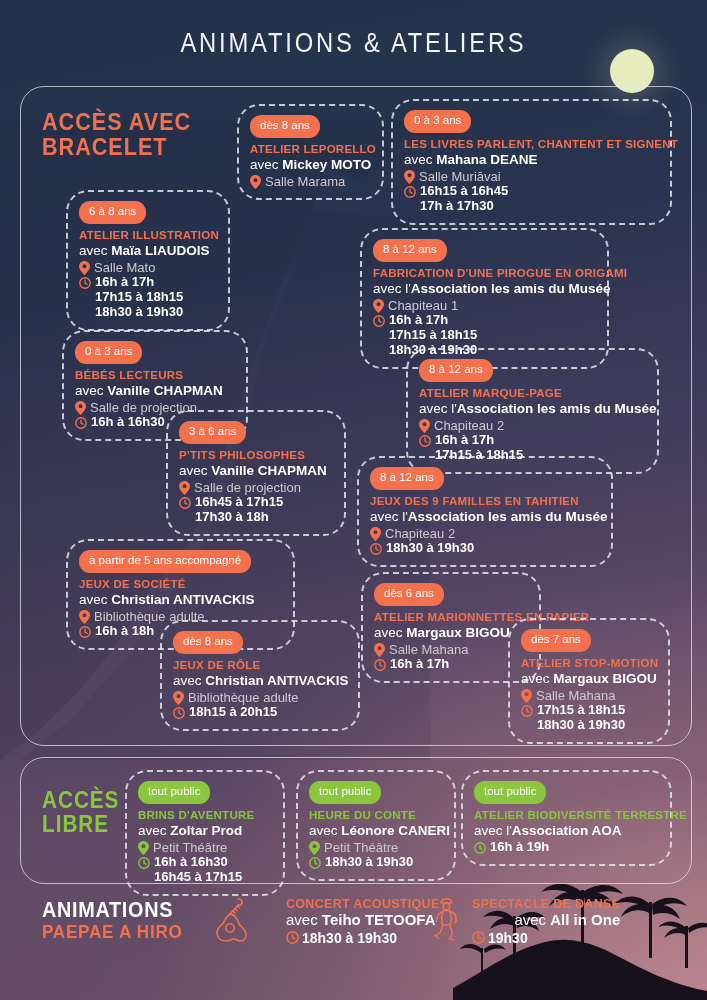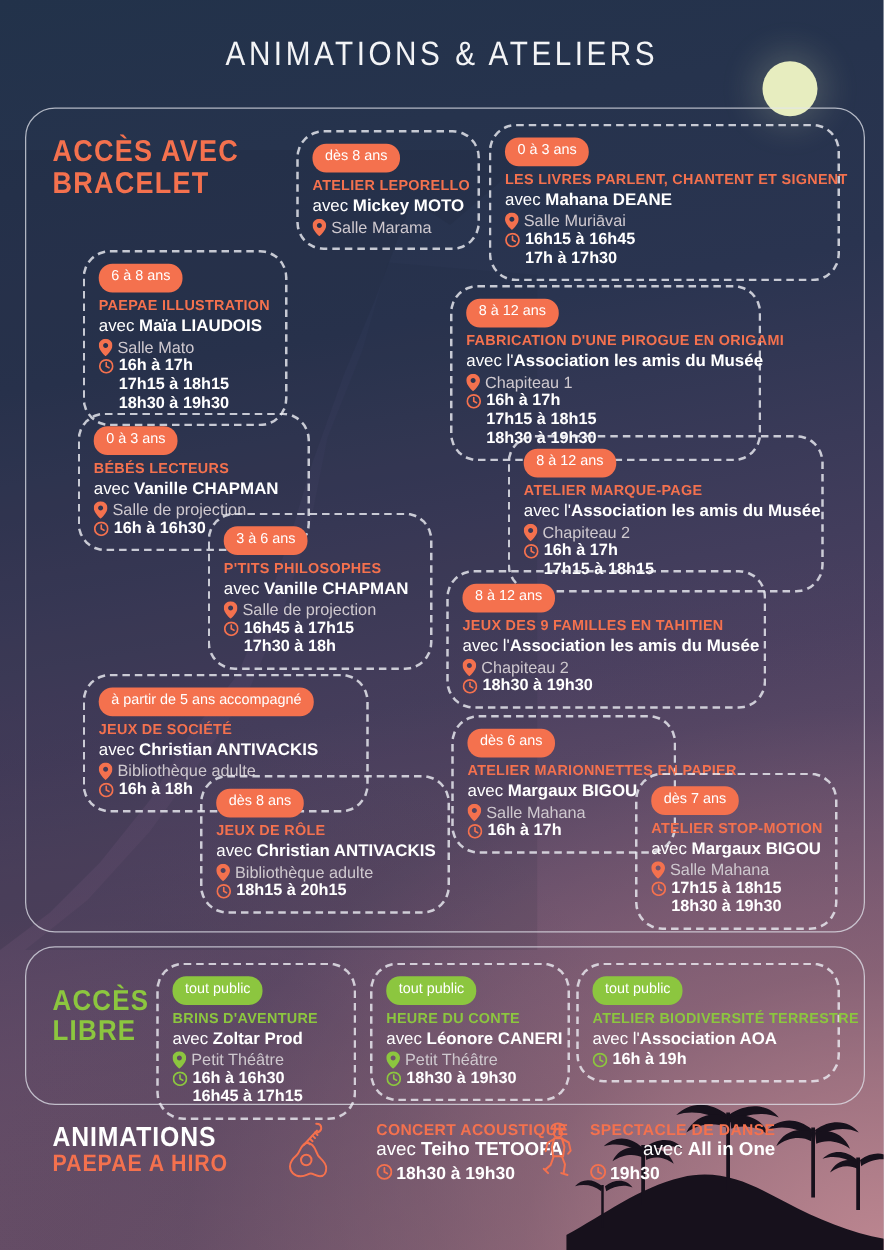--- a/index.html
+++ b/index.html
@@ -167,21 +167,21 @@
   }
   #anim-label .l1 { font-size: 22px; color: #ffffff; }
   #anim-label .l2 { font-size: 19px; color: #f4714e; }
 
   .anim-item {
     position: absolute;
     display: flex;
     align-items: flex-start;
     gap: 8px;
   }
-  #anim-concert { left: 230px; top: 897px; gap: 39px; }
+  #anim-concert { left: 215px; top: 897px; gap: 39px; }
   #anim-dance   { left: 432px; top: 897px; text-align: right; }
   .anim-text .t1 {
     color: #f4714e;
     font-size: 12.5px;
     font-weight: bold;
     letter-spacing: 0.3px;
     white-space: nowrap;
   }
   .anim-text .t2 {
     color: #ffffff;
@@ -247,23 +247,23 @@
   <div class="moon"></div>
 
   <div class="poster-title">ANIMATIONS &amp; ATELIERS</div>
 
   <div class="section" id="sec-bracelet"></div>
   <div class="section-head" id="head-bracelet">
     <div>ACCÈS AVEC</div>
     <div>BRACELET</div>
   </div>
 
-  <div class="card" style="left:66px; top:200px; width:164px;">
+  <div class="card" style="left:66px; top:190px; width:164px;">
     <span class="badge">6 à 8 ans</span>
-    <div class="card-title">PAEPAE ILLUSTRATION</div>
+    <div class="card-title">ATELIER ILLUSTRATION</div>
     <div class="card-with"><span>avec </span><b>Maïa LIAUDOIS</b></div>
     <div class="row">
       <svg class="ico" width="11" height="14" viewBox="0 0 11 14">
           <path d="M5.5,0 C2.5,0 0,2.4 0,5.3 C0,9.2 5.5,14 5.5,14 C5.5,14 11,9.2 11,5.3 C11,2.4 8.5,0 5.5,0 Z M5.5,7.3 C4.4,7.3 3.5,6.4 3.5,5.3 C3.5,4.2 4.4,3.3 5.5,3.3 C6.6,3.3 7.5,4.2 7.5,5.3 C7.5,6.4 6.6,7.3 5.5,7.3 Z" fill="#f4714e"></path>
         </svg>
       <span class="place">Salle Mato</span>
     </div>
     <div class="row times-row">
       <svg class="ico" width="12" height="12" viewBox="0 0 12 12">
           <circle cx="6" cy="6" r="5.2" fill="none" stroke="#f4714e" stroke-width="1.4"></circle>

